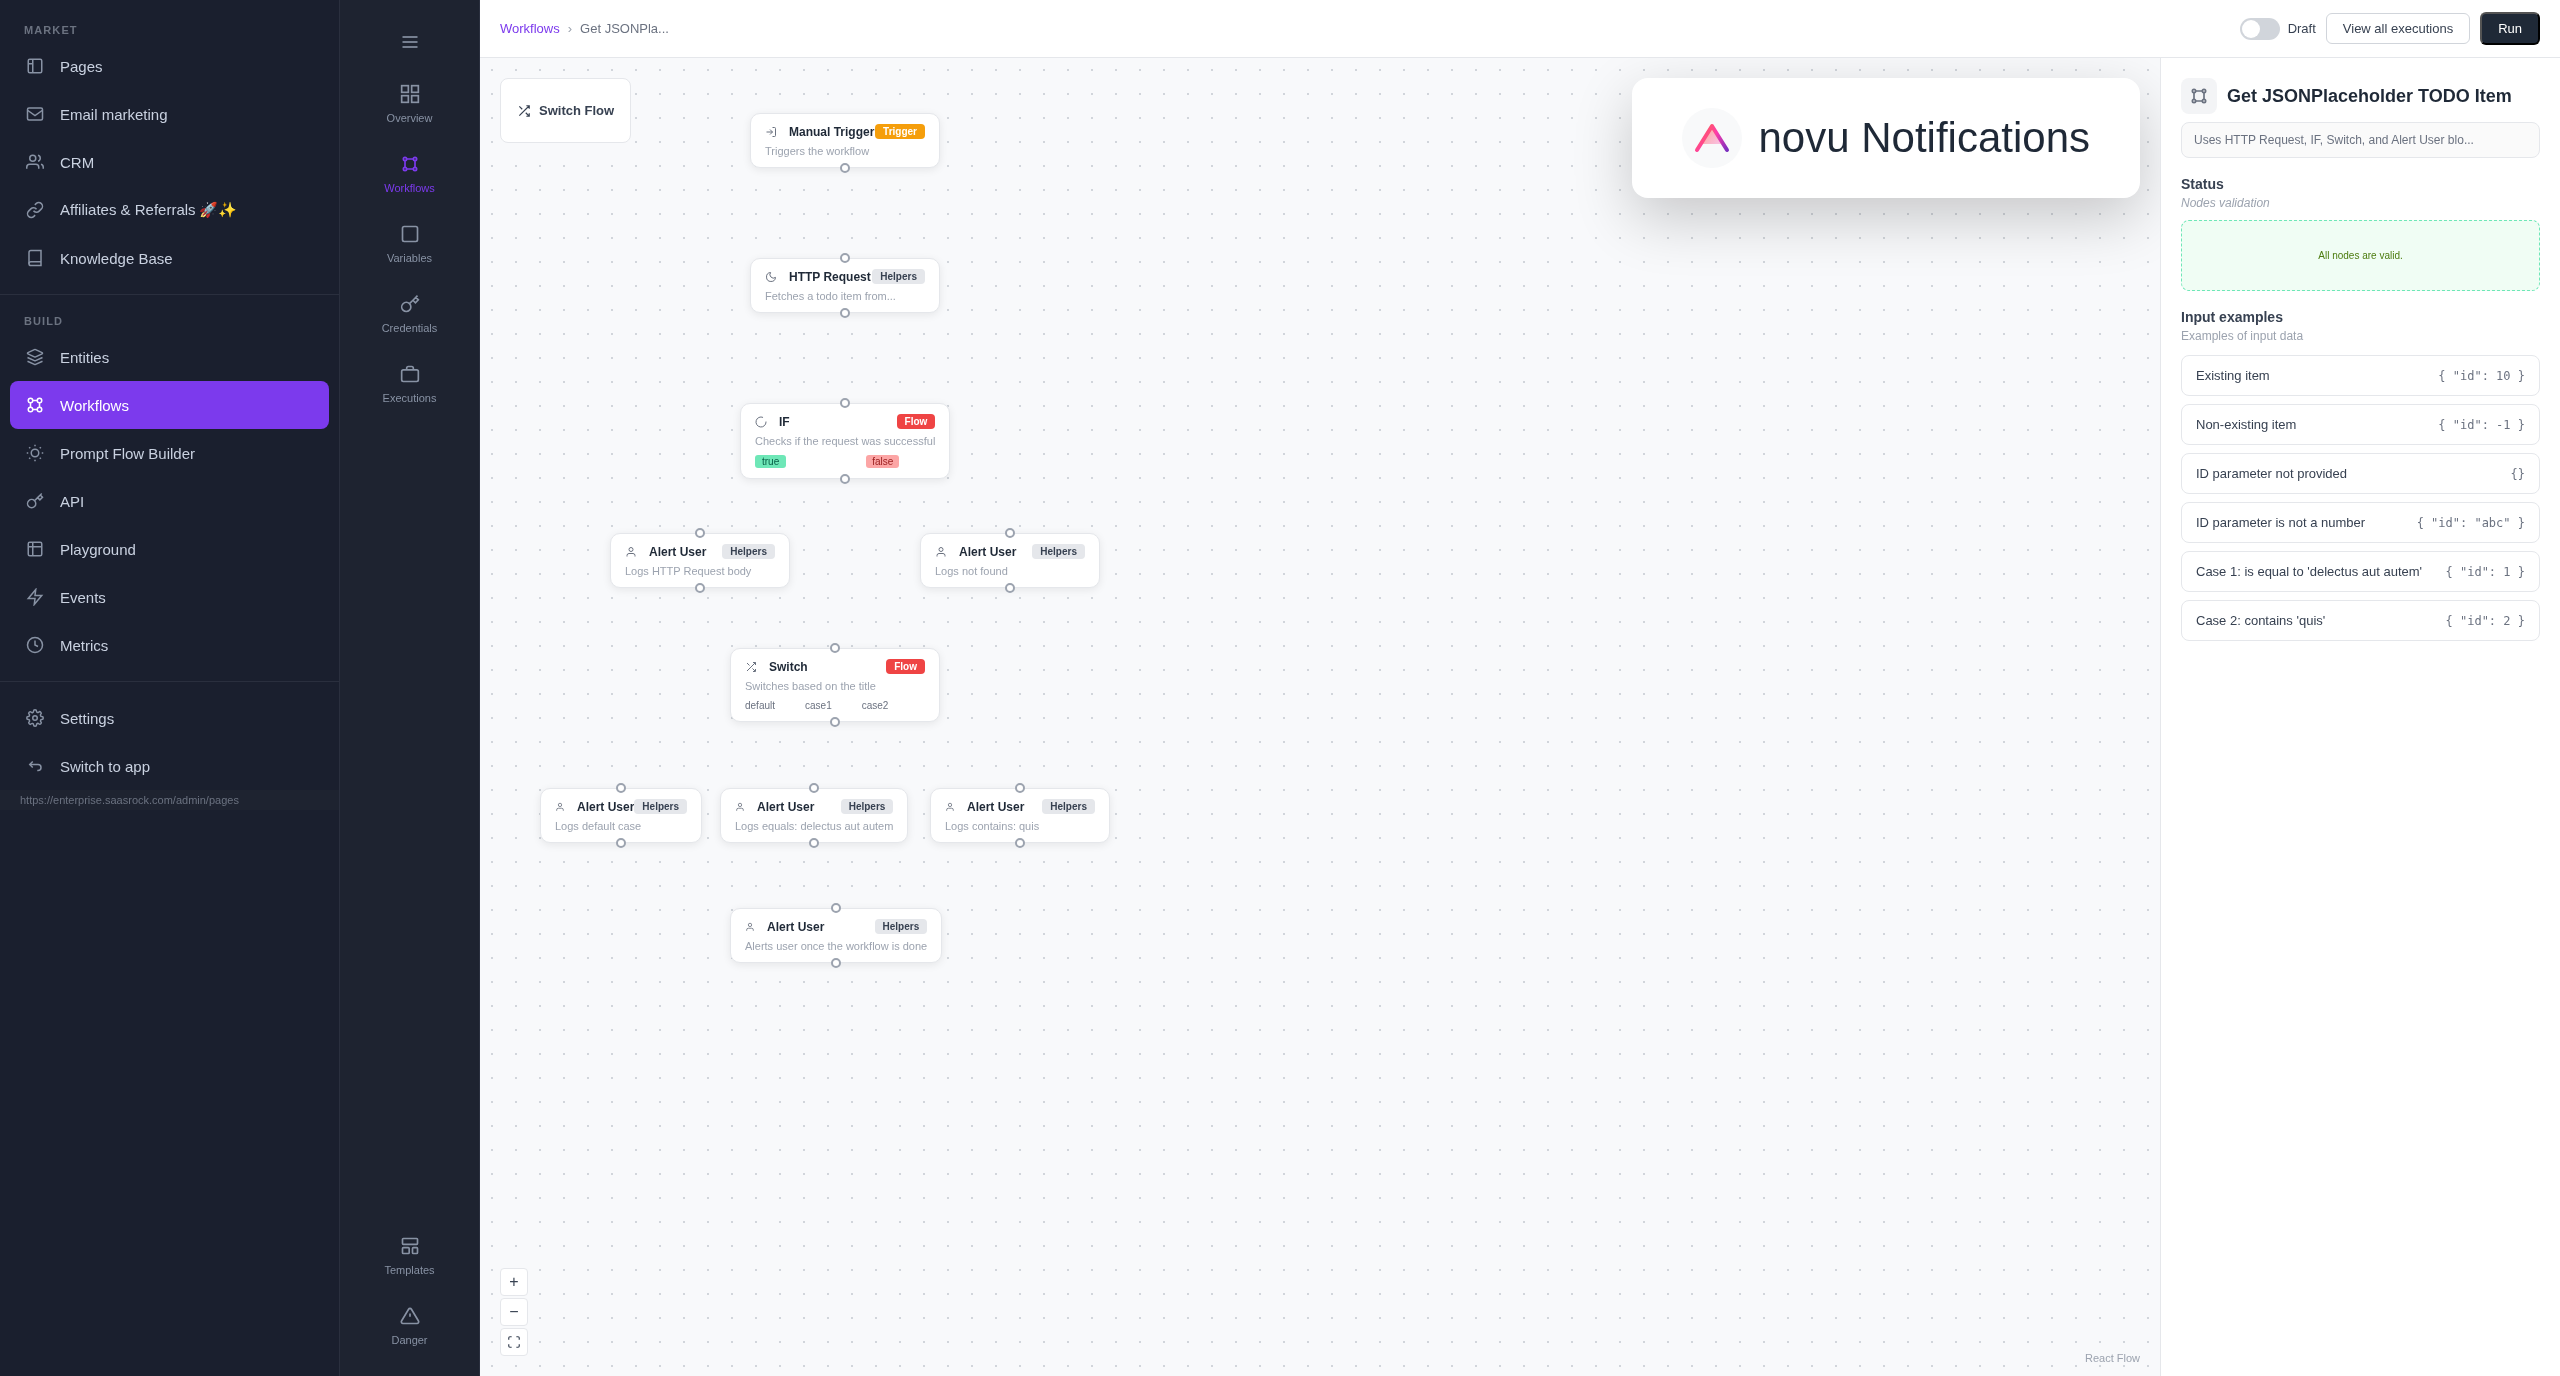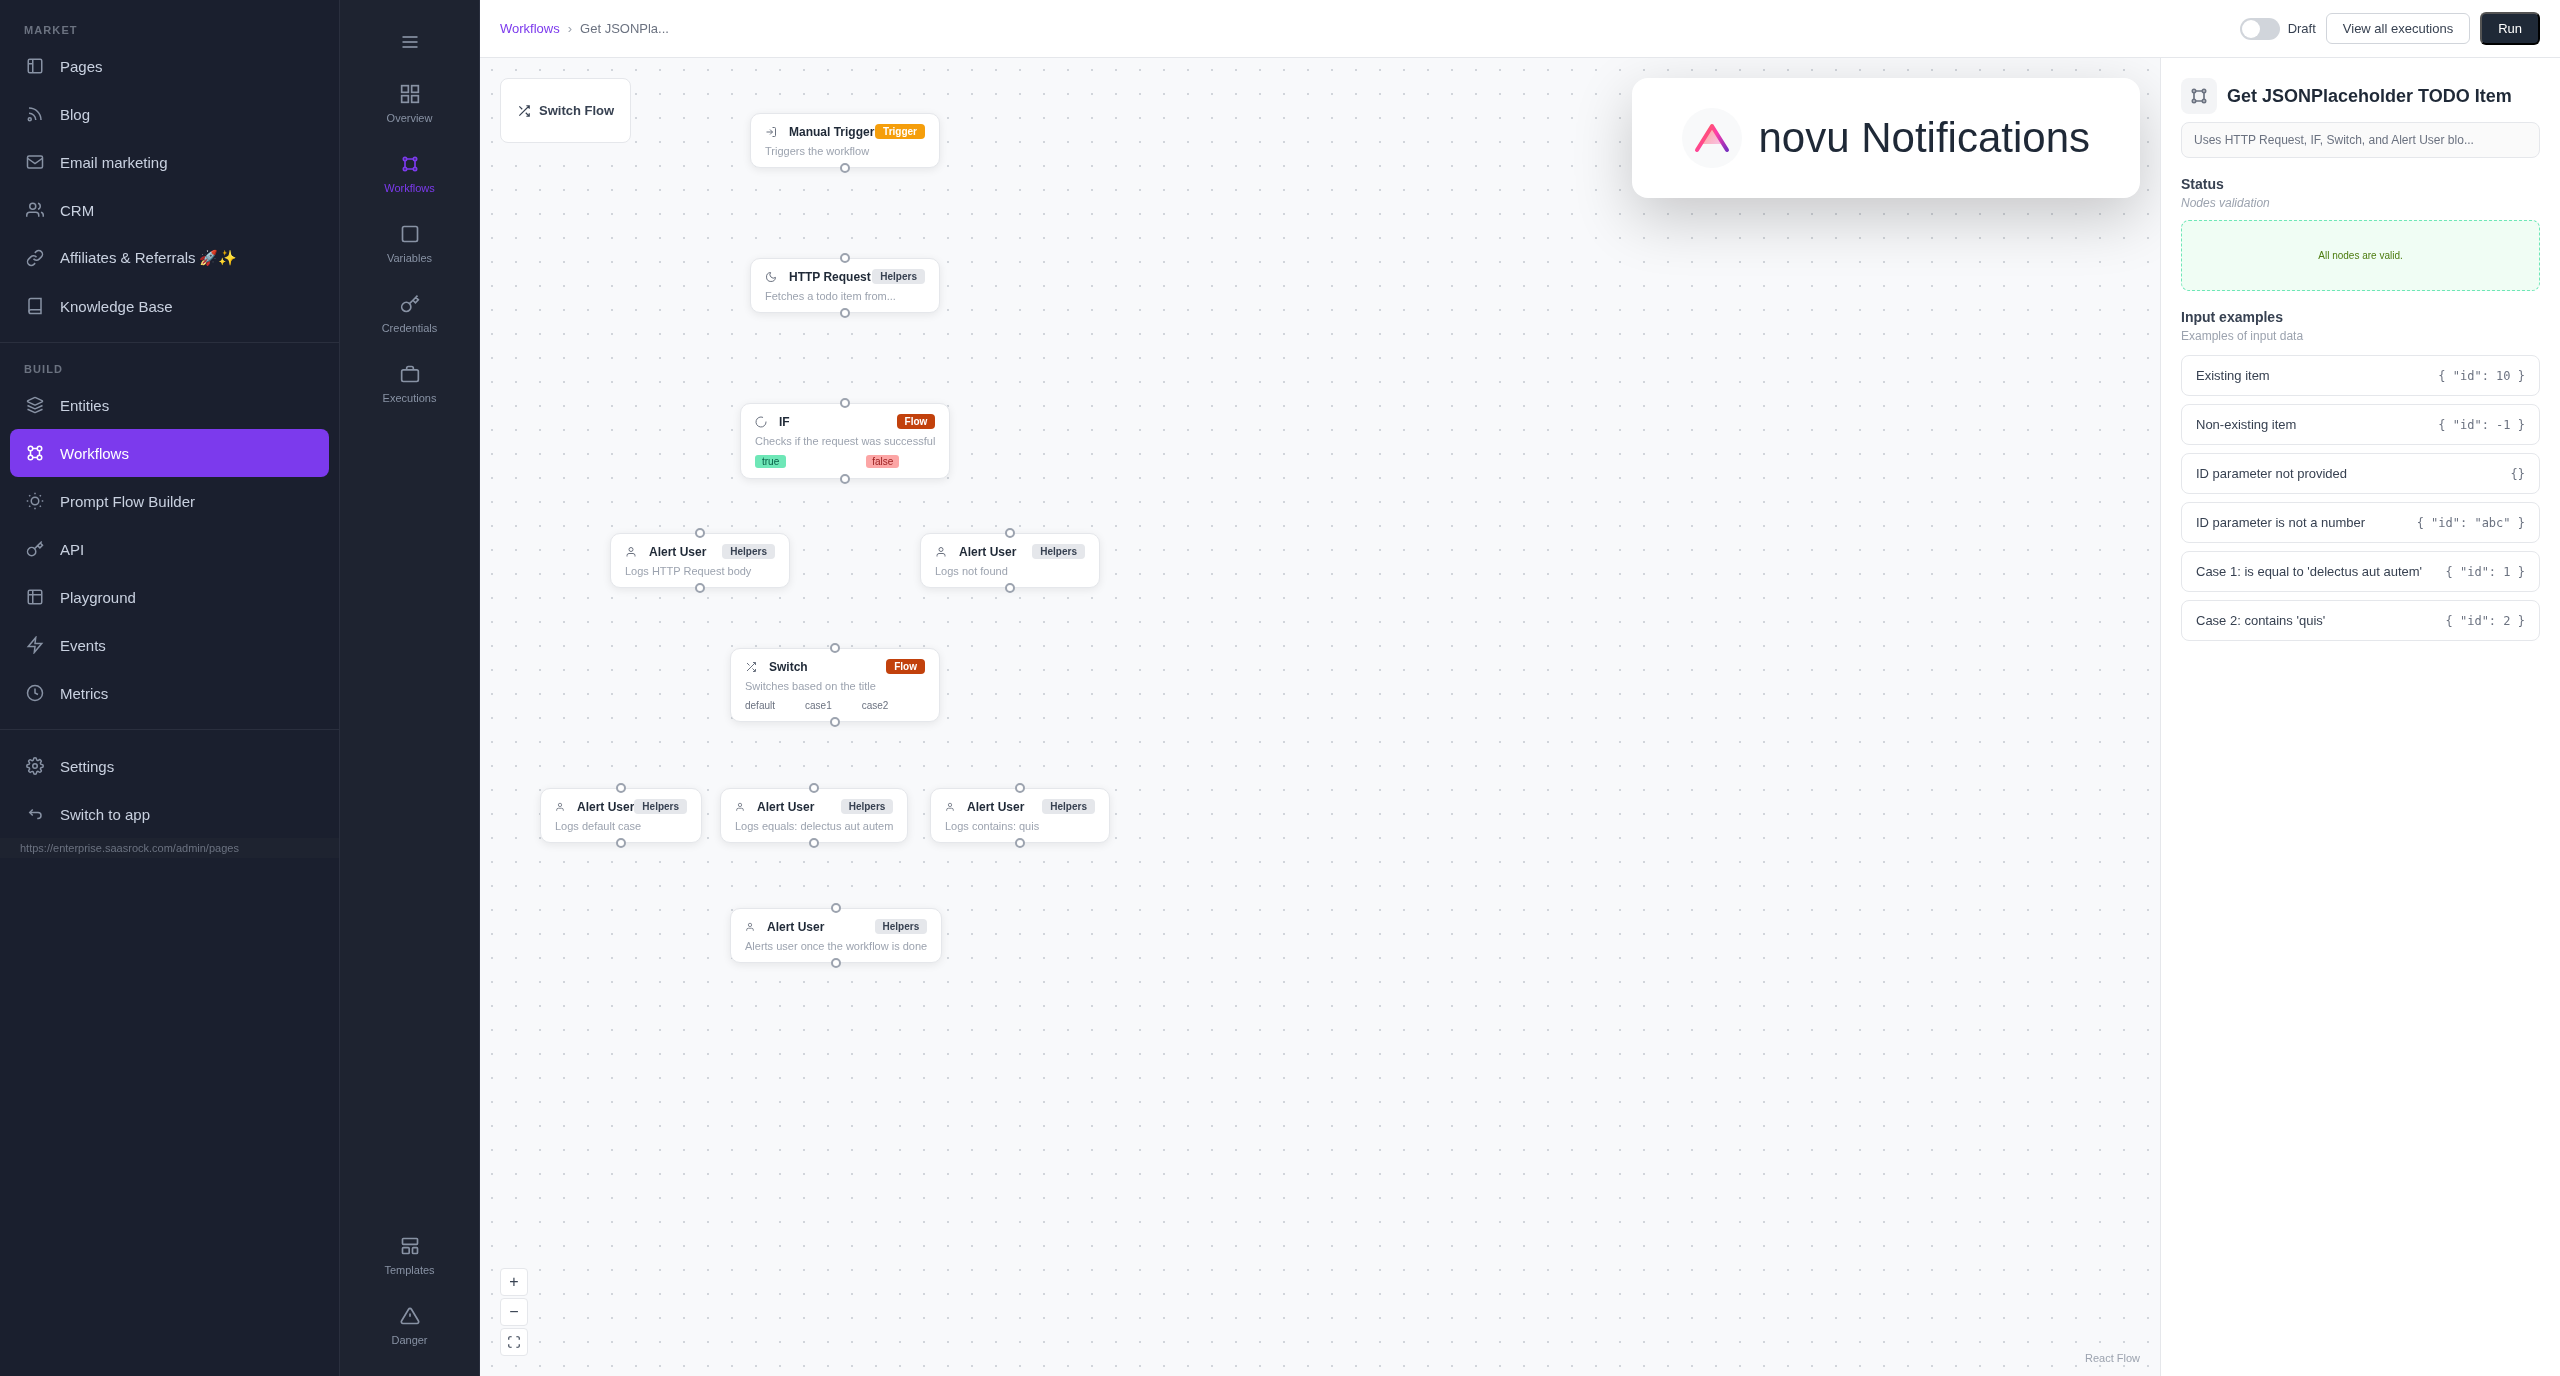--- a/index.html
+++ b/index.html
@@ -35,21 +35,21 @@
     .canvas { flex: 1; position: relative; overflow: hidden; background: #f8f9fb; }
     .canvas-grid { position: absolute; inset: 0; background-image: radial-gradient(circle, #d1d5db 1px, transparent 1px); background-size: 24px 24px; }
 
     
     .flow-node { position: absolute; background: #fff; border: 1px solid #e5e7eb; border-radius: 10px; padding: 10px 14px; min-width: 170px; box-shadow: 0 2px 8px rgba(0,0,0,0.08); font-size: 12px; }
     .flow-node-header { display: flex; align-items: center; justify-content: space-between; margin-bottom: 6px; }
     .flow-node-title { font-weight: 600; color: #1f2937; font-size: 12px; display: flex; align-items: center; gap: 12px; justify-content: space-between; }
     .flow-node-subtitle { color: #9ca3af; font-size: 11px; }
     .badge { padding: 2px 8px; border-radius: 4px; font-size: 10px; font-weight: 600; }
     .badge-trigger { background: #f59e0b; color: #fff; }
-    .badge-flow { background: #c2410c; color: #fff; }
+    .badge-flow { background: #ef4444; color: #fff; }
     .badge-helpers { background: #e5e7eb; color: #374151; }
     .node-dot { width: 10px; height: 10px; border-radius: 50%; background: #fff; border: 2px solid #9ca3af; position: absolute; }
     .node-dot-bottom { bottom: -6px; left: 50%; transform: translateX(-50%); }
     .node-dot-top { top: -6px; left: 50%; transform: translateX(-50%); }
 
     
     .canvas-controls { position: absolute; bottom: 20px; left: 20px; display: flex; flex-direction: column; gap: 2px; }
     .canvas-btn { width: 28px; height: 28px; background: #fff; border: 1px solid #e5e7eb; border-radius: 4px; display: flex; align-items: center; justify-content: center; cursor: pointer; font-size: 16px; color: #374151; }
     .react-flow-label { position: absolute; bottom: 12px; right: 20px; font-size: 11px; color: #9ca3af; }
 
@@ -92,30 +92,20 @@
   <div class="sidebar-item">
     <div class="icon">
       <svg width="18" height="18" viewBox="0 0 24 24" fill="none" stroke="#8892a4" stroke-width="2">
           <rect x="3" y="3" width="18" height="18" rx="2"></rect>
           <path d="M9 3v18M3 9h6"></path>
         </svg>
     </div>
     <span>Pages</span>
   </div>
 
-  <div class="sidebar-item">
-    <div class="icon">
-      <svg width="18" height="18" viewBox="0 0 24 24" fill="none" stroke="#8892a4" stroke-width="2">
-          <path d="M4 11a9 9 0 0 1 9 9"></path>
-          <path d="M4 4a16 16 0 0 1 16 16"></path>
-          <circle cx="5" cy="19" r="2"></circle>
-        </svg>
-    </div>
-    <span>Blog</span>
-  </div>
 
   <div class="sidebar-item">
     <div class="icon">
       <svg width="18" height="18" viewBox="0 0 24 24" fill="none" stroke="#8892a4" stroke-width="2">
           <rect x="2" y="4" width="20" height="16" rx="2"></rect>
           <path d="m22 7-10 7L2 7"></path>
         </svg>
     </div>
     <span>Email marketing</span>
   </div>

